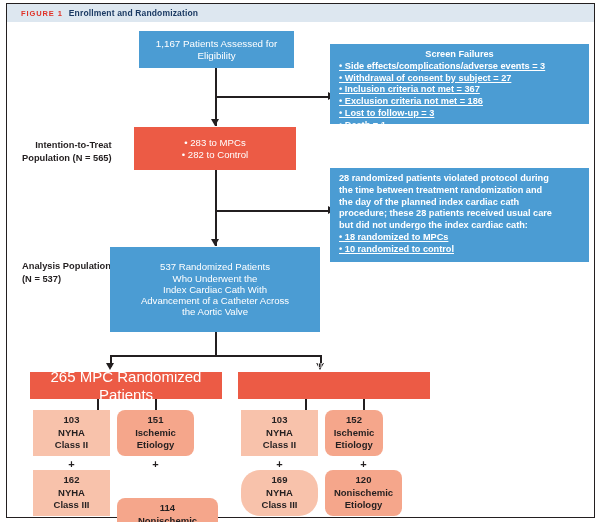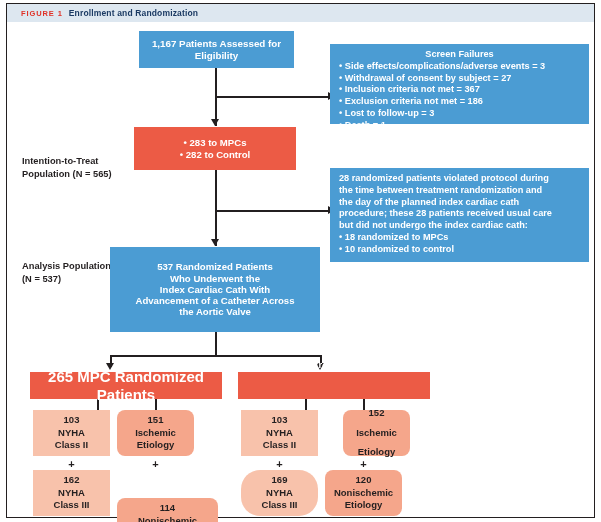--- a/index.html
+++ b/index.html
@@ -58,21 +58,21 @@
   
   .node {
     position: absolute;
     box-sizing: border-box;
     display: flex;
     flex-direction: column;
     align-items: center;
     justify-content: center;
     text-align: left;
     color: #ffffff;
-    font-weight: bold;
+    font-weight: normal;
     line-height: 1.18;
   }
   .node .line { display: block; white-space: nowrap; }
 
   .blue { background: #4b9cd3; }
   .red  { background: #ec5b45; }
 
   .pink-light { background: #f8c2ab; color: #231f20; }
   .pink-dark  { background: #f5a68b; color: #231f20; border-radius: 8px; }
 
@@ -114,20 +114,21 @@
   }
   .panel-text .hdr {
     display: block;
     text-align: center;
     margin-bottom: 0px;
   }
   .panel-text .bul {
     display: block;
     text-align: left;
     white-space: nowrap;
+    text-decoration: underline;
   }
   .panel-text .para {
     display: block;
     text-align: left;
   }
 
   
   .vline, .hline {
     position: absolute;
     background: #231f20;
@@ -202,21 +203,21 @@
     <span class="hdr">Screen Failures</span>
     <span class="bul">• Side effects/complications/adverse events = 3</span>
     <span class="bul">• Withdrawal of consent by subject = 27</span>
     <span class="bul">• Inclusion criteria not met = 367</span>
     <span class="bul">• Exclusion criteria not met = 186</span>
     <span class="bul">• Lost to follow-up = 3</span>
     <span class="bul">• Death = 1</span>
     <span class="bul">• Other = 15</span>
   </div>
 
-  <div class="side-label" style="left:22px; top:155px;">
+  <div class="side-label" style="left:22px; top:139px;text-align:right;">
     <div>Intention-to-Treat</div>
     <div>Population (N = 565)</div>
   </div>
 
   <div class="node red" style="left:134px; top:127px; width:162px; height:43px; font-size:9.6px;">
     <span class="line">• 283 to MPCs</span>
     <span class="line">• 282 to Control</span>
   </div>
 
   <div class="panel-text" style="left:330px; top:168px; width:259px; height:94px;">
@@ -281,21 +282,21 @@
     <span>NYHA</span>
     <span>Class II</span>
   </div>
   <div class="plus" style="left:241px; top:459px; width:77px;">+</div>
   <div class="leaf pink-light" style="left:241px; top:470px; width:77px; height:46px;border-radius:19px;">
     <span>169</span>
     <span>NYHA</span>
     <span>Class III</span>
   </div>
 
-  <div class="leaf pink-dark" style="left:343px; top:410px; width:67px; height:46px;gap:7px;">
+  <div class="leaf pink-dark" style="left:325px; top:410px; width:58px; height:46px;">
     <span>152</span>
     <span>Ischemic</span>
     <span>Etiology</span>
   </div>
   <div class="plus" style="left:325px; top:459px; width:77px;">+</div>
   <div class="leaf pink-dark" style="left:325px; top:470px; width:77px; height:46px;">
     <span>120</span>
     <span>Nonischemic</span>
     <span>Etiology</span>
   </div>

